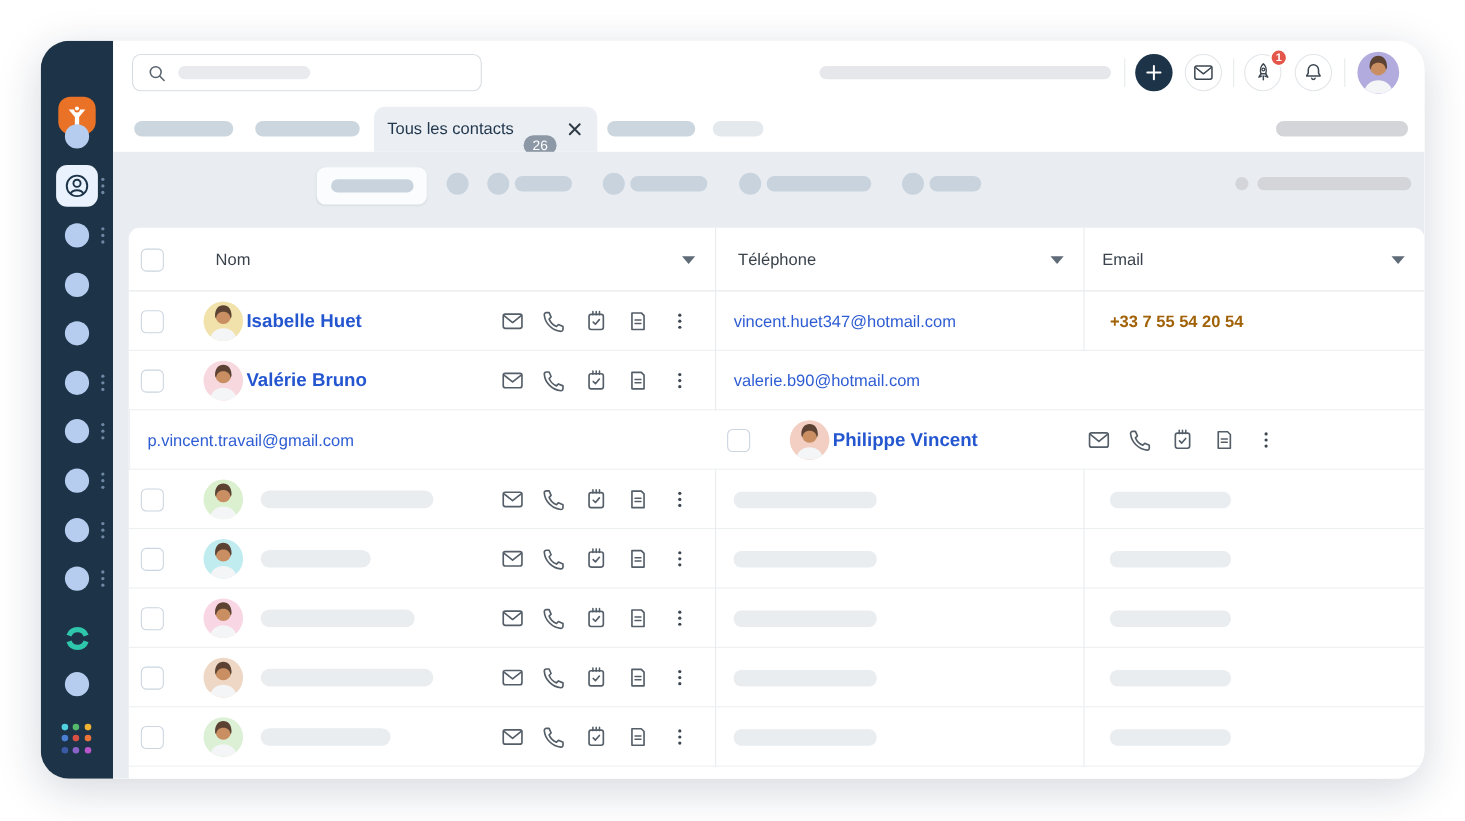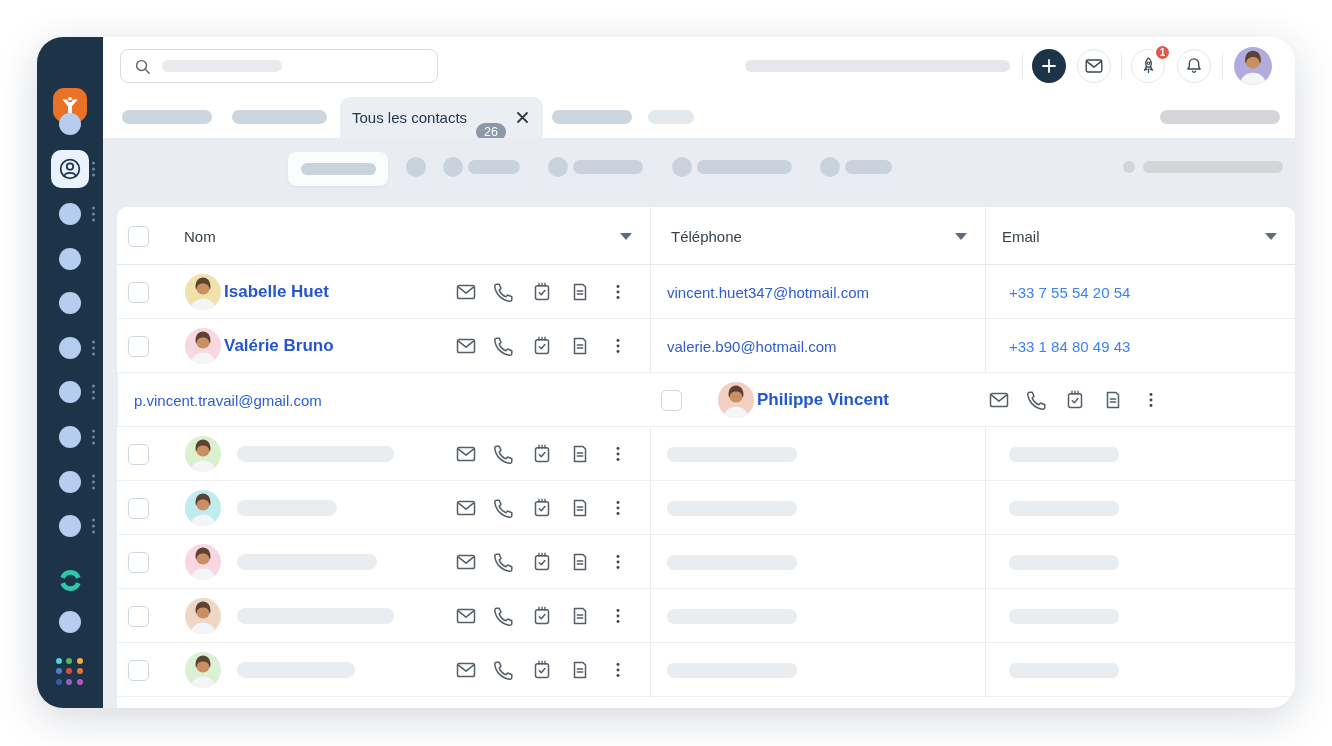--- a/index.html
+++ b/index.html
@@ -73,21 +73,21 @@
 
   .row{ height:54px; border-bottom:1px solid #edeff1; }
   .row .cell{ position:relative; height:54px; display:flex; align-items:center; }
   .row .cb{ margin-left:11px; }
   .avatar{ position:absolute; left:68px; width:36px; height:36px; border-radius:50%; overflow:hidden; }
   .c-name{ position:absolute; left:107px; font-size:17px; font-weight:bold; color:#2456d0; }
   .name-skel{ position:absolute; left:120px; height:16px; border-radius:8px; background:#e9edf0; }
   .actions{ position:absolute; left:337px; display:flex; gap:14px; }
   .act{ width:24px; height:24px; display:flex; align-items:center; justify-content:center; }
   .c-email{ padding-left:16px; font-size:15px; color:#2d5cd3; }
-  .c-phone{ padding-left:23px; font-size:15px; font-weight:normal; color:#3b82f6;text-align:right; }
+  .c-phone{ padding-left:23px; font-size:15px; font-weight:bold; color:#a16207;text-align:right; }
   .cell-skel{ height:15px; border-radius:7px; background:#e9edf0; }
   .email-skel{ margin-left:16px; width:130px; }
   .phone-skel{ margin-left:23px; width:110px; }
 </style>
 </head>
 <body>
 
 <svg width="0" height="0" style="position:absolute">
   <defs>
     <symbol id="sym-person-photo" viewBox="0 0 36 36">
@@ -324,21 +324,21 @@
         <span class="skc" style="left:717px"></span>
         <span class="skp" style="left:742px;width:47px"></span>
         <span class="skc" style="left:1020px;width:12px;height:12px;top:23px;background:#d3d5d8"></span>
         <span class="skp" style="left:1040px;width:140px;height:12px;top:23px;background:#d3d5d8"></span>
       </div>
 
       <div class="card">
         <div class="tgrid thead">
           <div class="cell">
             <span class="checkbox" style="margin-left:11px"></span>
-            <span class="col-label" style="margin-left:35px">Nom</span>
+            <span class="col-label" style="margin-left:47px">Nom</span>
             <span class="sort"></span>
           </div>
           <div class="cell bl">
             <span class="col-label" style="margin-left:20px">Téléphone</span>
             <span class="sort"></span>
           </div>
           <div class="cell bl">
             <span class="col-label" style="margin-left:16px">Email</span>
             <span class="sort"></span>
           </div>
@@ -422,23 +422,20 @@
         <span class="act">
                     <svg width="22" height="22" style="color:#3c4650">
                       <use href="#sym-kebab"></use>
                     </svg>
                   </span>
       </span>
     </div>
     <div class="cell bl">
       <a class="c-email">valerie.b90@hotmail.com</a>
     </div>
-    <div class="cell bl">
-      <a class="c-phone">+33 1 84 80 49 43</a>
-    </div>
   </div>
 
   <div class="tgrid row">
     <div class="cell bl">
       <a class="c-email">p.vincent.travail@gmail.com</a>
     </div>
     <div class="cell">
       <span class="checkbox cb"></span>
       <span class="avatar" style="background: rgb(242, 207, 194);">
         <svg width="36" height="36" viewBox="0 0 36 36">

